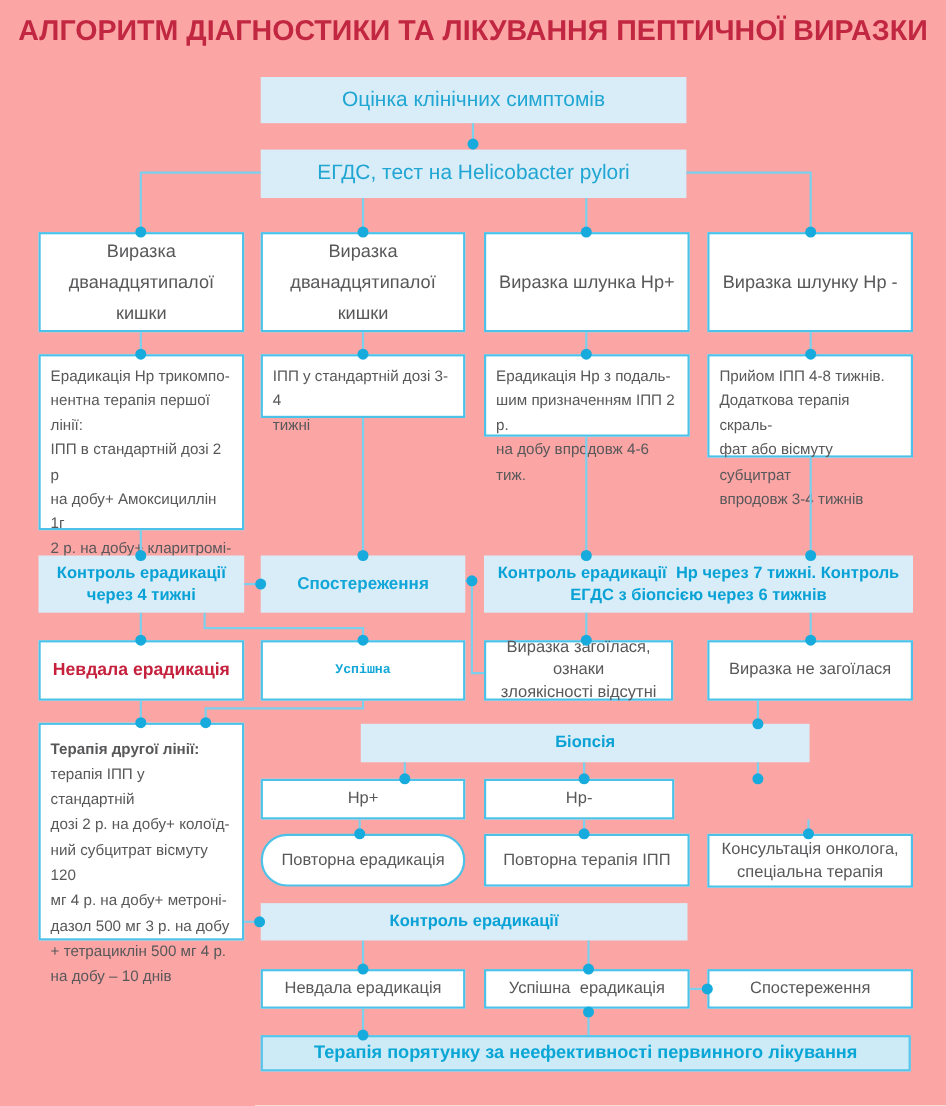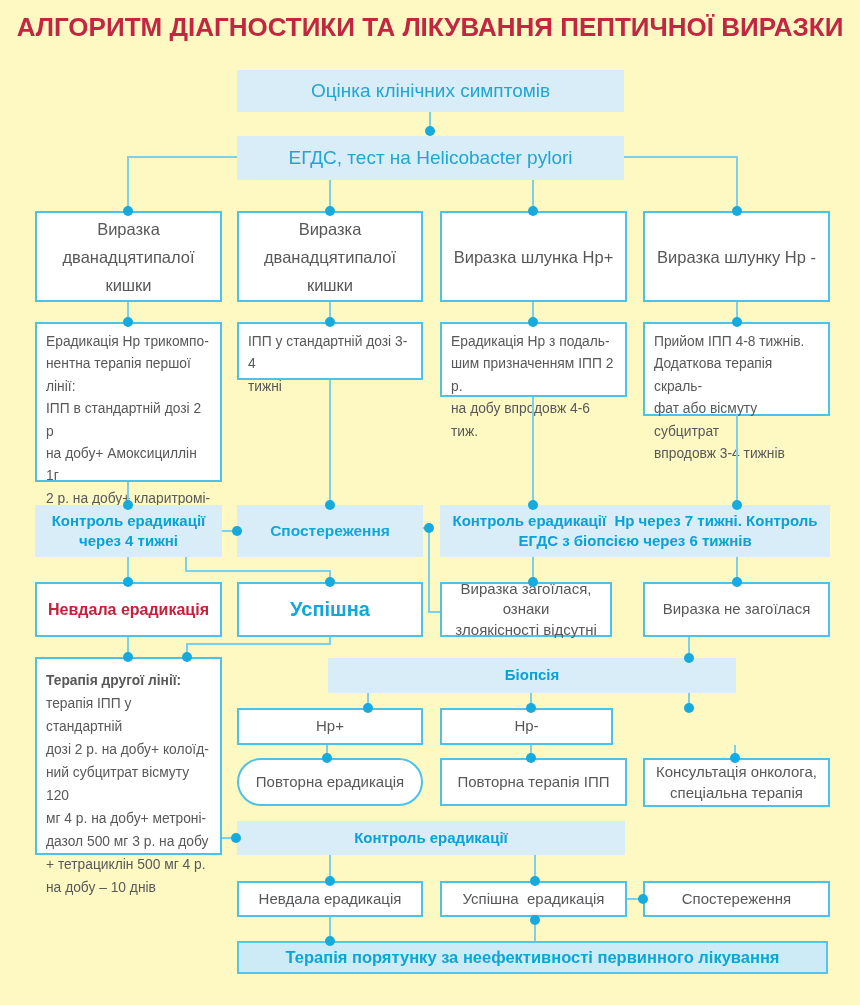--- a/index.html
+++ b/index.html
@@ -1,31 +1,31 @@
 <!DOCTYPE html>
 <html><head>
 <meta charset="utf-8">
 <style>
   html,body{margin:0;padding:0;background:#ffffff;}
-  #stage{position:relative;width:860px;height:1005px;background:#fef9c3;overflow:hidden;
+  #stage{position:relative;width:860px;height:1005px;background:#fca5a5;overflow:hidden;
          font-family:"Liberation Sans","DejaVu Sans",sans-serif;}
   #title{position:absolute;left:0;top:12px;width:860px;text-align:center;
          font-size:26px;font-weight:700;color:#c22742;letter-spacing:0px;}
   #connectors{position:absolute;left:0;top:0;z-index:3;pointer-events:none;}
   .box{position:absolute;box-sizing:border-box;z-index:2;display:flex;
        align-items:center;justify-content:center;text-align:center;
        color:#58585a;font-size:15px;line-height:1.35;}
   .box span{white-space:pre-wrap;}
   .white{background:#ffffff;border:2px solid #4cc2e9;}
   .blue{background:#d8edf7;}
   .teal{color:#12a7d8;}
   .big{font-size:19px;color:#21a6d3;}
   .semibold{font-weight:600;}
   .red{color:#c5203c;font-weight:700;font-size:16px;}
-  .succ{color:#12a7d8;font-weight:700;font-size:20px;}
+  .succ{color:#12a7d8;font-weight:700;font-size:12px;font-family:Liberation Mono, monospace;}
   .h3line{font-size:16.5px;line-height:28px;}
   .desc{align-items:flex-start;justify-content:flex-start;text-align:left;
         padding:7px 9px;font-size:13.8px;line-height:22.4px;}
   .desc2{align-items:flex-start;justify-content:flex-start;text-align:left;
         padding:10px 9px;font-size:13.8px;line-height:23px;display:block;}
   .desc2 .head{font-weight:700;display:block;}
   .ctl{font-weight:700;color:#0aa2d6;font-size:15px;}
   .banner{background:#cdeaf7;border:2px solid #56c5e9;font-weight:700;
           color:#0aa6d6;font-size:16.5px;}
 </style>

